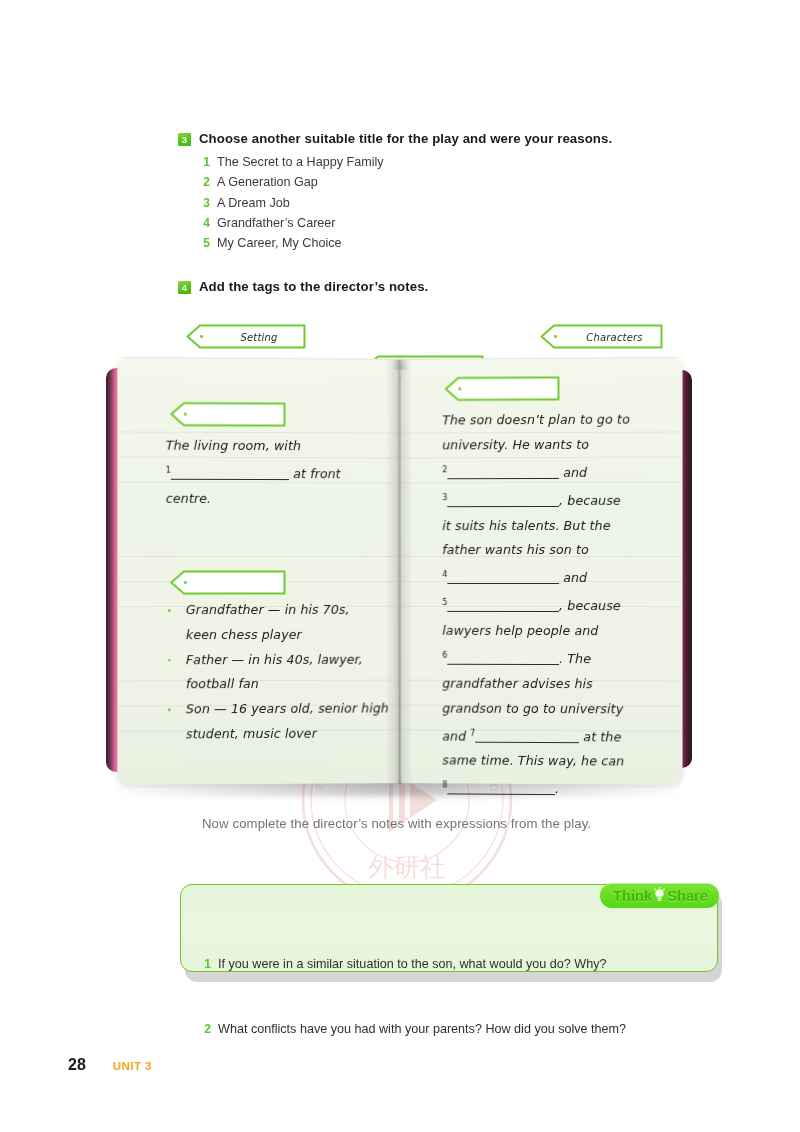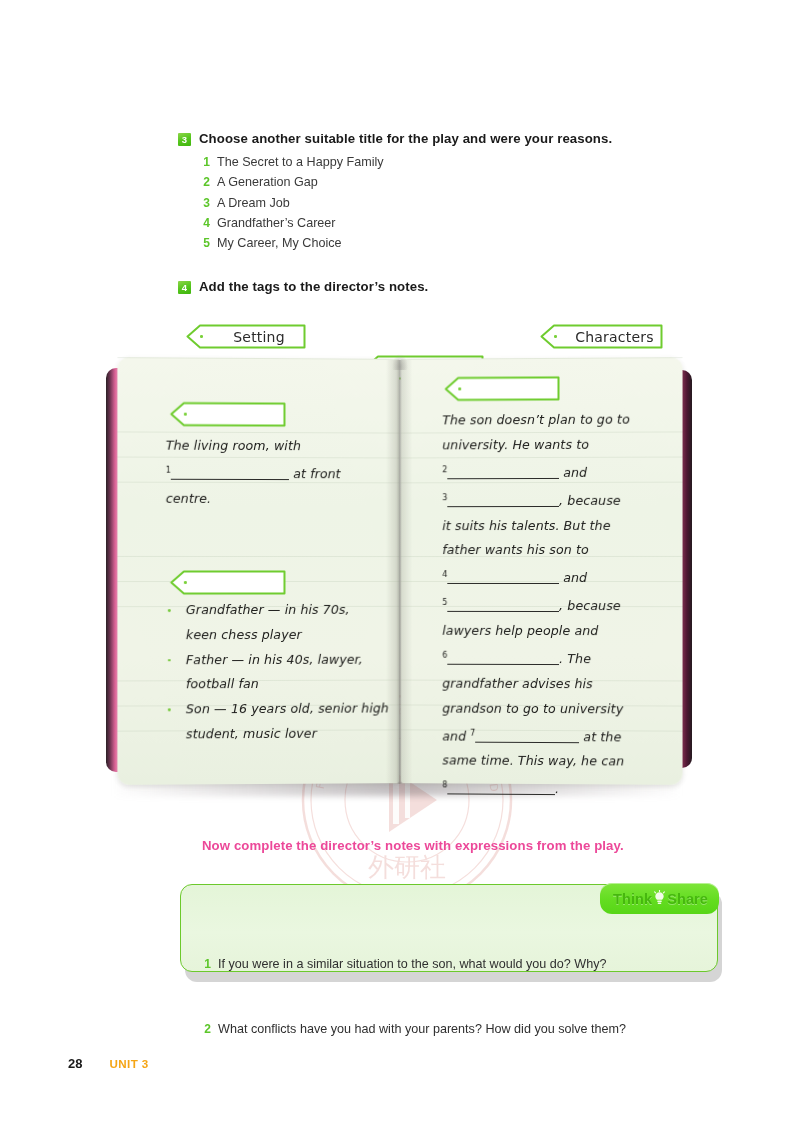--- a/index.html
+++ b/index.html
@@ -96,21 +96,22 @@
     border-radius: 50%;
     background: #7ad13a;
   }
   .tag-label {
     position: absolute;
     left: 0; right: 0; top: 50%;
     transform: translateY(-50%);
     padding-left: 26px;
     text-align: center;
     font-family: "DejaVu Sans", sans-serif;
-    font-size: 14px;
+    font-size: 10px;
+    font-style: italic;
     color: #2b2b2b;
     letter-spacing: 0.2px;
     white-space: nowrap;
   }
 
   
   .notebook {
     position: absolute;
     left: 100px;
     top: 352px;
@@ -212,24 +213,24 @@
     top: 11px;
     width: 2.8px; height: 2.8px;
     border-radius: 50%;
     background: #79c93f;
   }
 
   
   .now-line {
     position: absolute;
     left: 202px;
-    top: 838px;
+    top: 816px;
     font-size: 13.2px;
-    font-weight: bold;
-    color: #ec4899;
+    font-weight: normal;
+    color: #737373;
     letter-spacing: 0.1px;
   }
 
   
   .ts-shadow {
     position: absolute;
     left: 185px; top: 892px;
     width: 537px; height: 90px;
     background: #bfbfbf;
     border-radius: 12px;
@@ -242,21 +243,21 @@
     width: 538px; height: 88px;
     box-sizing: border-box;
     border: 1.6px solid #6cc92c;
     border-radius: 12px;
     background: linear-gradient(180deg, #e4f5d8 0%, #eaf7e0 55%, #e6f4da 100%);
   }
   .ts-badge {
     position: absolute;
     right: -2px;
     top: -2px;
-    height: 31px;
+    height: 25px;
     padding: 0 11px 0 13px;
     border-radius: 12px 12px 12px 12px;
     background: linear-gradient(180deg, #7ee53a 0%, #63dd20 55%, #57d617 100%);
     display: flex;
     align-items: center;
     gap: 1px;
     box-shadow: inset 0 1px 0 rgba(255,255,255,0.45);
   }
   .ts-badge-text {
     font-size: 14.5px;
@@ -286,21 +287,21 @@
     color: #5cc62a;
     font-weight: bold;
     font-size: 12px;
     flex: 0 0 8px;
     text-align: right;
   }
   .ts-text { flex: 1 1 auto; margin-top: 44px; }
 
   
   .footer { position: absolute; left: 68px; top: 1056px; display: flex; align-items: baseline; gap: 27px; }
-  .pg-num { font-size: 13px; font-weight: bold; color: #1a1a1a; text-align: right; }
+  .pg-num { font-size: 16px; font-weight: bold; color: #1a1a1a; text-align: right; }
   .unit-label { font-size: 11.6px; font-weight: bold; color: #f5a515; letter-spacing: 0.4px; }
 </style>
 </head>
 <body>
 
 <div class="watermark">
   <svg viewBox="0 0 220 220" xmlns="http://www.w3.org/2000/svg">
     <circle cx="110" cy="110" r="104" fill="none" stroke="#c0392b" stroke-width="2.5"></circle>
     <circle cx="110" cy="110" r="96" fill="none" stroke="#c0392b" stroke-width="1.2"></circle>
     <circle cx="110" cy="110" r="62" fill="none" stroke="#c0392b" stroke-width="1.2"></circle>

